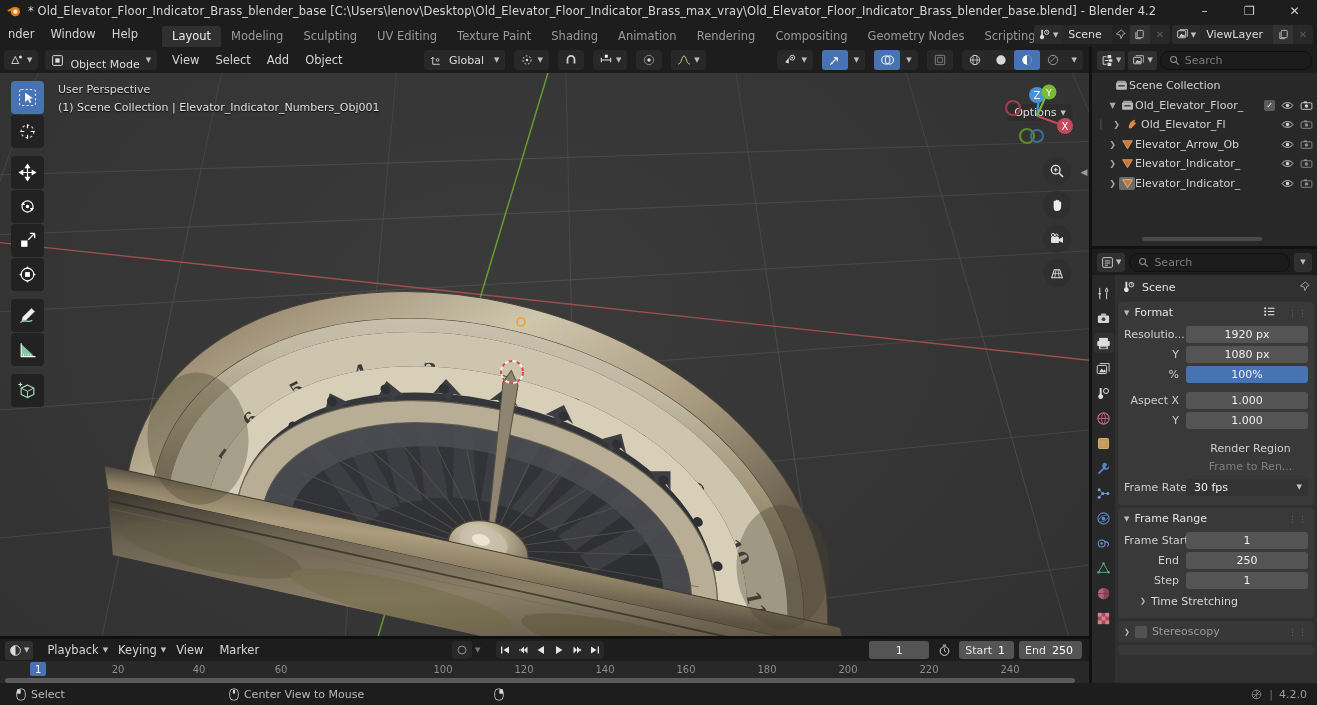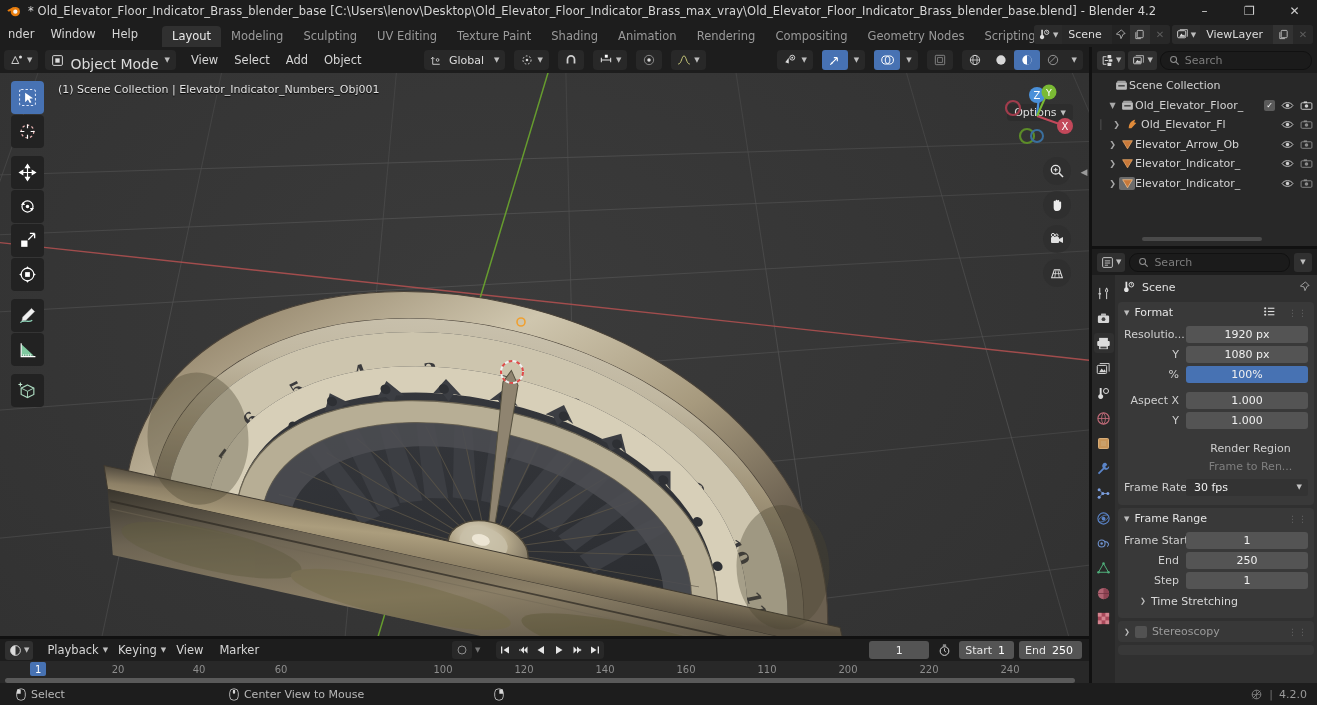--- a/index.html
+++ b/index.html
@@ -249,21 +249,21 @@
           <span class="caret">▼</span>
         </div>
       </div>
       <div class="vph-group" style="margin-left:7px;">
         <div class="vph-btn">
           <svg width="13" height="13" viewBox="0 0 24 24">
               <rect x="3" y="3" width="18" height="18" rx="2" fill="none" stroke="#dcdcdc" stroke-width="1.8"></rect>
               <rect x="8" y="8" width="8" height="8" fill="#dcdcdc"></rect>
             </svg>
         </div>
-        <span style="font-size:14px;color:#dcdcdc;margin-top:8px;">Object Mode</span>
+        <span style="font-size:11px;color:#dcdcdc;margin-top:8px;">Object Mode</span>
         <div class="vph-btn">
             <span class="caret">▼</span>
           </div>
       </div>
       <div class="vph-menu" style="margin-left:7px;">View</div>
       <div class="vph-menu">Select</div>
       <div class="vph-menu">Add</div>
       <div class="vph-menu">Object</div>
 
       <div style="position:absolute;left:420px;display:flex;align-items:center;gap:5px;">
@@ -589,20 +589,21 @@
         <svg style="position:absolute;left:405px;top:152px;" width="34" height="34" viewBox="0 0 34 34">
           <circle cx="17" cy="17" r="11" fill="none" stroke="#e04a4a" stroke-width="2" stroke-dasharray="4 4"></circle>
           <circle cx="17" cy="17" r="11" fill="none" stroke="#f0f0f0" stroke-width="2" stroke-dasharray="4 4" stroke-dashoffset="4"></circle>
         </svg>
         <svg style="position:absolute;left:424px;top:112px;" width="14" height="14" viewBox="0 0 14 14">
           <circle cx="7" cy="7" r="4" fill="none" stroke="#f0a030" stroke-width="1.6"></circle>
         </svg>
       </div>
 
       <div class="vp-text">
+        <div>User Perspective</div>
         <div class="l2">(1) Scene Collection | Elevator_Indicator_Numbers_Obj001</div>
       </div>
 
       <div class="vp-tools">
         <div class="vp-tool active">
           <svg width="19" height="19" viewBox="0 0 24 24">
               <rect x="2" y="2" width="20" height="20" rx="2" fill="none" stroke="#dfe8fa" stroke-width="1.3" stroke-dasharray="3 2.5"></rect>
               <path d="M9 6 L9 18 L12.5 14.5 L15 19 L17 18 L14.5 13.5 L19 13 Z" fill="#fff"></path>
             </svg>
         </div>
@@ -1226,21 +1227,21 @@
     <div class="tl-scale">
       <div class="tl-playhead" style="left:30px;">1</div>
       <div class="tl-tick" style="left:118px;">20</div>
       <div class="tl-tick" style="left:199px;">40</div>
       <div class="tl-tick" style="left:281px;">60</div>
       <div class="tl-tick" style="left:383px;margin-top:20px;">80</div>
       <div class="tl-tick" style="left:443px;">100</div>
       <div class="tl-tick" style="left:524px;">120</div>
       <div class="tl-tick" style="left:605px;">140</div>
       <div class="tl-tick" style="left:686px;">160</div>
-      <div class="tl-tick" style="left:767px;">110</div>
+      <div class="tl-tick" style="left:767px;">180</div>
       <div class="tl-tick" style="left:848px;">200</div>
       <div class="tl-tick" style="left:929px;">220</div>
       <div class="tl-tick" style="left:1010px;">240</div>
       <div class="tl-scrollbar" style="width:1070px;"></div>
     </div>
   </div>
 
   <div class="statusbar">
     <div class="sb-item">
       <span class="icn">

